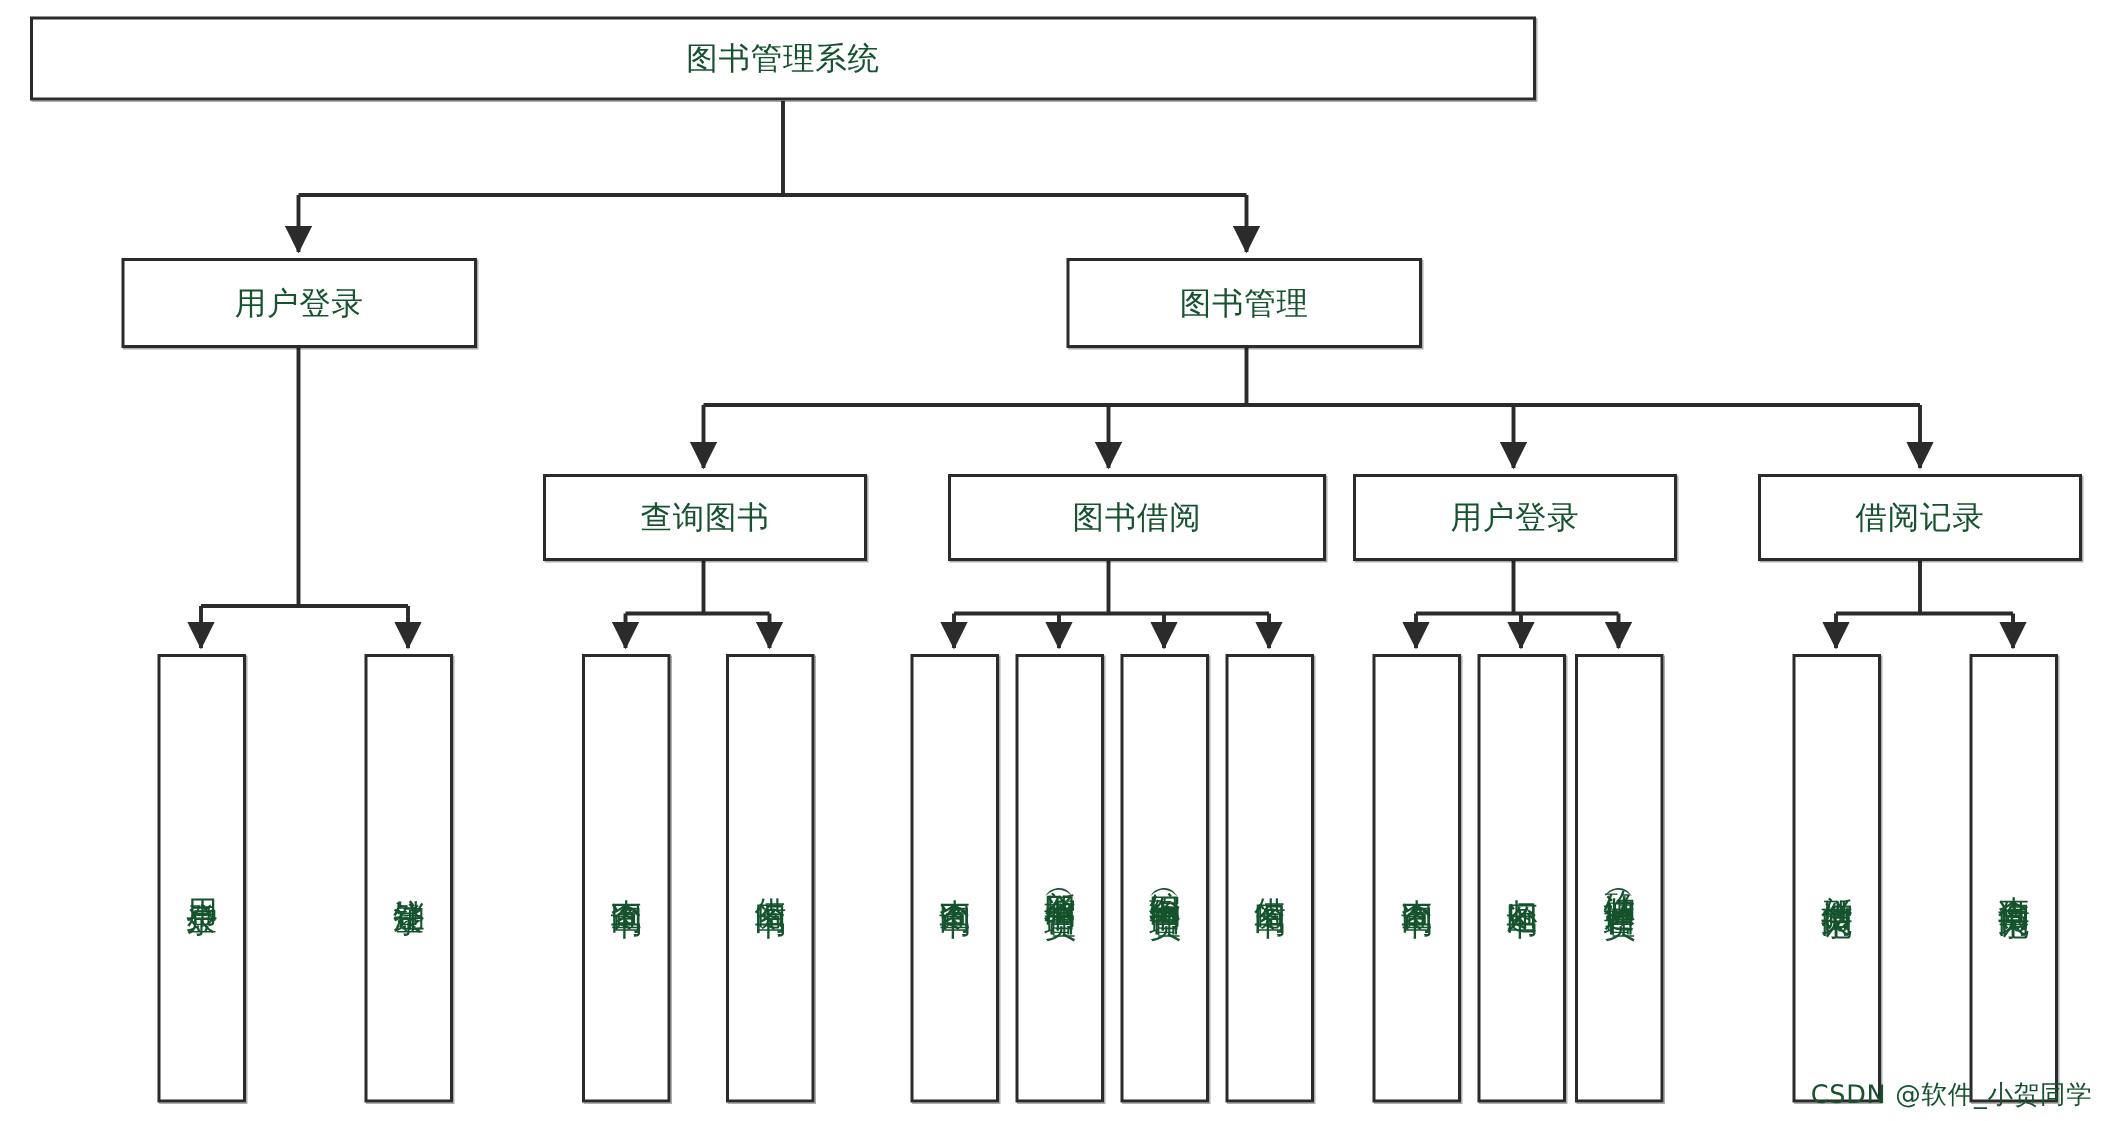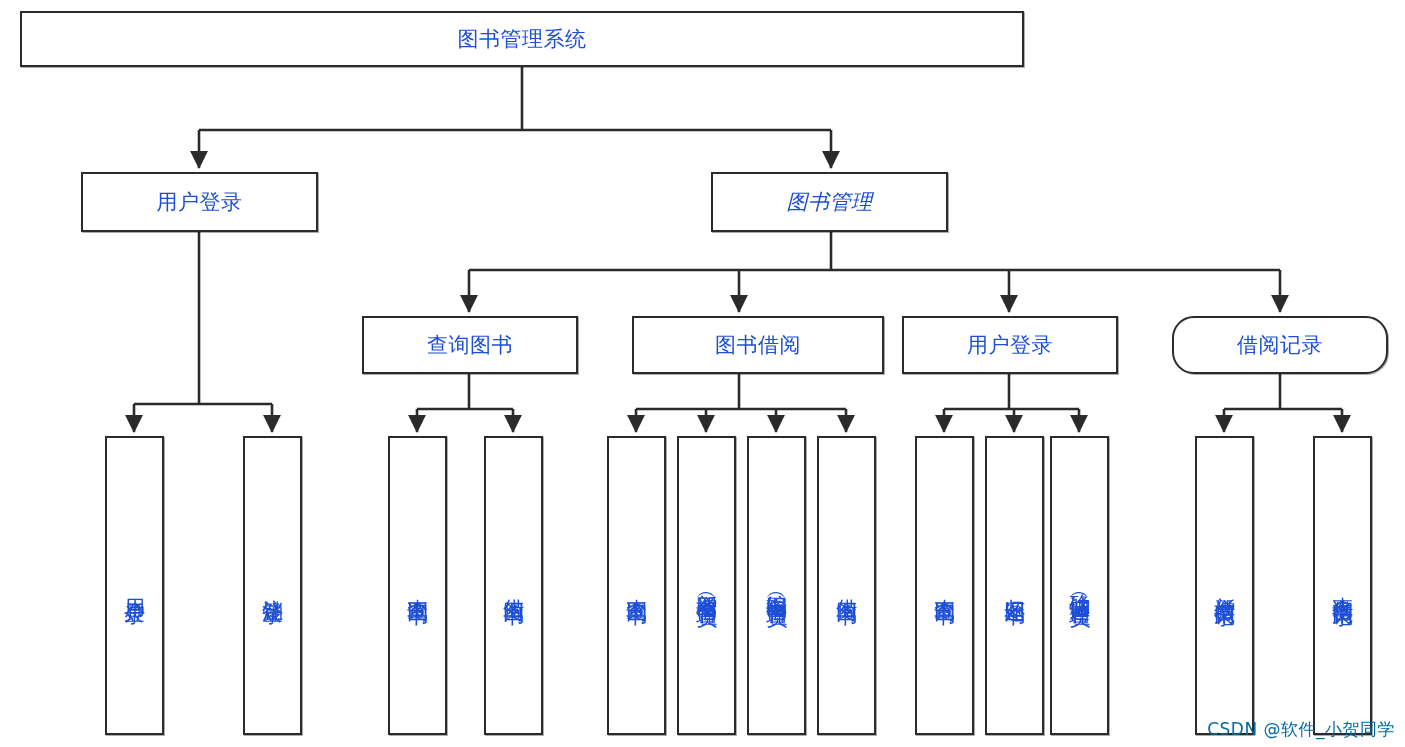--- a/index.html
+++ b/index.html
@@ -23,21 +23,21 @@
     left: 0;
     top: 0;
     width: 1405px;
     height: 747px;
   }
   .node {
     position: absolute;
     box-sizing: border-box;
     border: 2px solid #2b2b2b;
     background: #ffffff;
-    color: #1d4ed8;
+    color: #14532d;
     display: flex;
     align-items: center;
     justify-content: center;
     box-shadow: 1px 1px 0 rgba(0,0,0,0.32);
   }
   .node .label {
     font-size: 21px;
     line-height: 1.15;
     letter-spacing: 0.5px;
     white-space: nowrap;
@@ -55,21 +55,21 @@
     line-height: 1.35;
     letter-spacing: 2px;
     white-space: nowrap;
     text-align: center;
   }
   #watermark {
     position: absolute;
     right: 10px;
     bottom: 6px;
     font-size: 17px;
-    color: #0369a1;
+    color: #14532d;
     letter-spacing: 0.5px;
     white-space: nowrap;
     pointer-events: none;
   }
 </style>
 </head>
 <body>
 
 <div id="canvas">
 
@@ -123,34 +123,34 @@
     </g>
   </svg>
 
   <div class="node" style="left:20px; top:11px; width:1004px; height:56px;">
     <span class="label">图书管理系统</span>
   </div>
 
   <div class="node" style="left:81px; top:172px; width:237px; height:60px;">
     <span class="label">用户登录</span>
   </div>
-  <div class="node" style="left:711px; top:172px; width:237px; height:60px;font-style:italic;">
+  <div class="node" style="left:711px; top:172px; width:237px; height:60px;">
     <span class="label">图书管理</span>
   </div>
 
   <div class="node" style="left:362px; top:316px; width:216px; height:58px;">
     <span class="label">查询图书</span>
   </div>
   <div class="node" style="left:632px; top:316px; width:252px; height:58px;">
     <span class="label">图书借阅</span>
   </div>
   <div class="node" style="left:902px; top:316px; width:216px; height:58px;">
     <span class="label">用户登录</span>
   </div>
-  <div class="node" style="left:1172px; top:316px; width:216px; height:58px;border-radius:22px;">
+  <div class="node" style="left:1172px; top:316px; width:216px; height:58px;">
     <span class="label">借阅记录</span>
   </div>
 
   <div class="node vert" style="left:105px; top:436px; width:59px; height:299px;">
     <span class="label">用户登录</span>
   </div>
   <div class="node vert" style="left:243px; top:436px; width:59px; height:299px;">
     <span class="label">注销登录</span>
   </div>
   <div class="node vert" style="left:388px; top:436px; width:59px; height:299px;">

